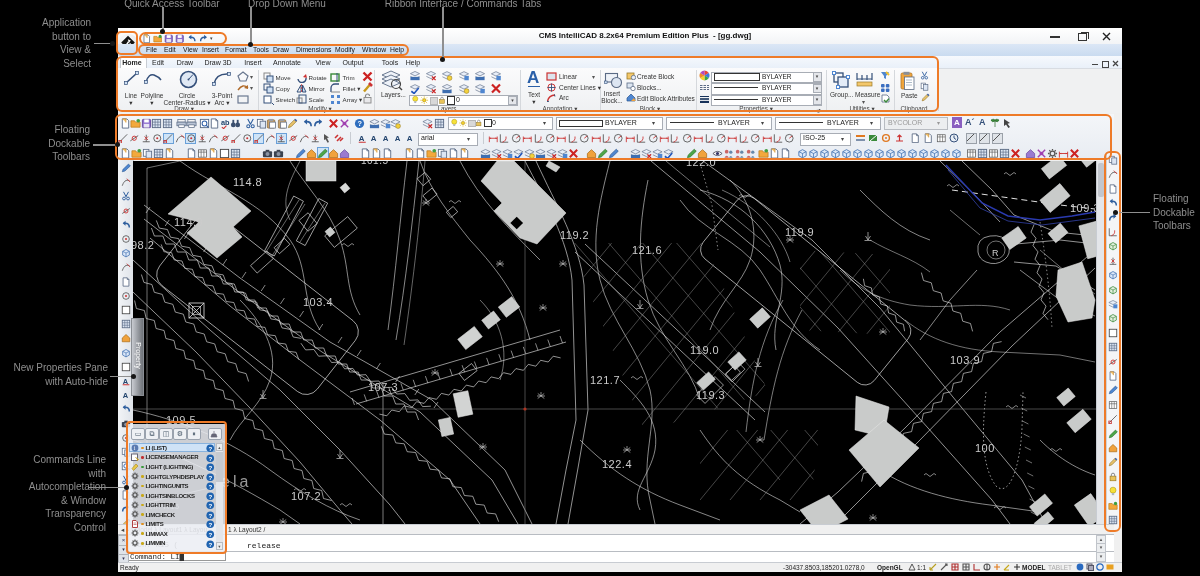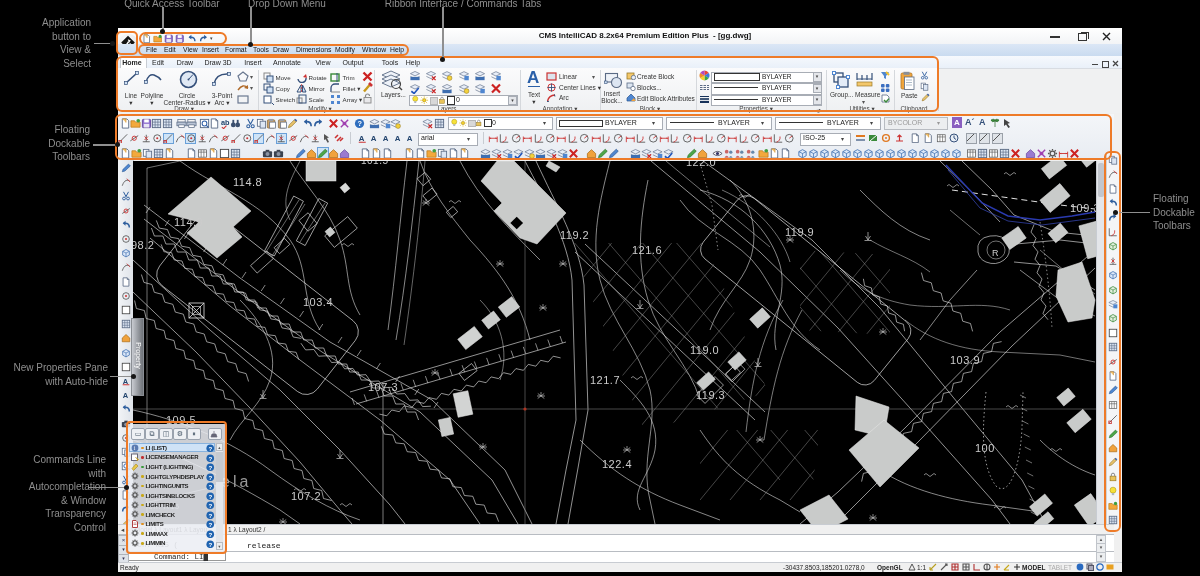--- a/index.html
+++ b/index.html
@@ -1577,21 +1577,21 @@
     <use href="#grid2"></use>
   </svg>
 <div class="abs" style="left:118px;top:524px;width:996px;height:9.5px;background:#f0f0f0;border-top:1px solid #c8ccd2;"></div>
 <div class="abs" style="left:121px;top:525.5px;font-size:6.5px;color:#444;">◂ ▸ \ Model λ Layout1 λ Layou</div>
 <div class="abs" style="left:228px;top:525.5px;font-size:6.5px;color:#333;">1 λ Layout2 /</div>
 <div class="abs" style="left:118px;top:533.5px;width:996px;height:17px;background:#fff;border-top:1px solid #b8bcc2;"></div>
 <div class="abs" style="left:133px;top:541px;font-size:7.5px;font-family:'Liberation Mono',monospace;color:#555;">ion: R15 (</div>
 <div class="abs" style="left:247px;top:541px;font-size:8px;font-family:'Liberation Mono',monospace;color:#222;">release</div>
 <div class="abs" style="left:118px;top:550.5px;width:996px;height:11.5px;background:#fff;border-top:1px solid #b8bcc2;"></div>
 <div class="abs" style="left:127px;top:551.5px;width:99px;height:9.5px;border:1px solid #999;box-sizing:border-box;"></div>
-<div class="abs" style="left:130px;top:553px;font-size:7.5px;font-family:'Liberation Mono',monospace;color:#222;margin-left:24px;">Command: LI<span style="background:#333;color:#333">▌</span></div>
+<div class="abs" style="left:130px;top:553px;font-size:7.5px;font-family:'Liberation Mono',monospace;color:#222;">Command: LI<span style="background:#333;color:#333">▌</span></div>
 <div class="abs" style="left:118px;top:535px;width:9px;height:9px;background:#dfe3e9;border:1px solid #b0b4ba;font-size:6px;text-align:center;line-height:8px;color:#335;">×</div>
 <div class="abs" style="left:118px;top:545px;width:9px;height:8px;background:#dfe3e9;border:1px solid #b0b4ba;font-size:5px;text-align:center;line-height:7px;color:#335;">▾</div>
 <div class="abs" style="left:118px;top:554px;width:9px;height:8px;background:#dfe3e9;border:1px solid #b0b4ba;font-size:5px;text-align:center;line-height:7px;color:#335;">▾</div>
 <div class="abs" style="left:1096px;top:535px;width:8px;height:8px;background:#eceef0;border:1px solid #c0c4ca;font-size:5px;text-align:center;line-height:7px;color:#555;">▴</div>
 <div class="abs" style="left:1096px;top:543px;width:8px;height:8px;background:#eceef0;border:1px solid #c0c4ca;font-size:5px;text-align:center;line-height:7px;color:#555;">▾</div>
 <div class="abs" style="left:1096px;top:552px;width:8px;height:8px;background:#eceef0;border:1px solid #c0c4ca;font-size:5px;text-align:center;line-height:7px;color:#555;">▾</div>
 <div class="abs" style="left:118px;top:562px;width:1004px;height:9px;background:#f0f0f0;border-top:1px solid #c8ccd2;"></div>
 <div class="abs" style="left:120px;top:563.5px;font-size:6.5px;color:#222;">Ready</div>
 <div class="abs" style="left:783px;top:563.5px;font-size:6.5px;color:#222;">-30437.8503,185201.0278,0</div>
 <div class="abs" style="left:877px;top:563.5px;font-size:6.5px;font-weight:bold;color:#222;">OpenGL</div>

